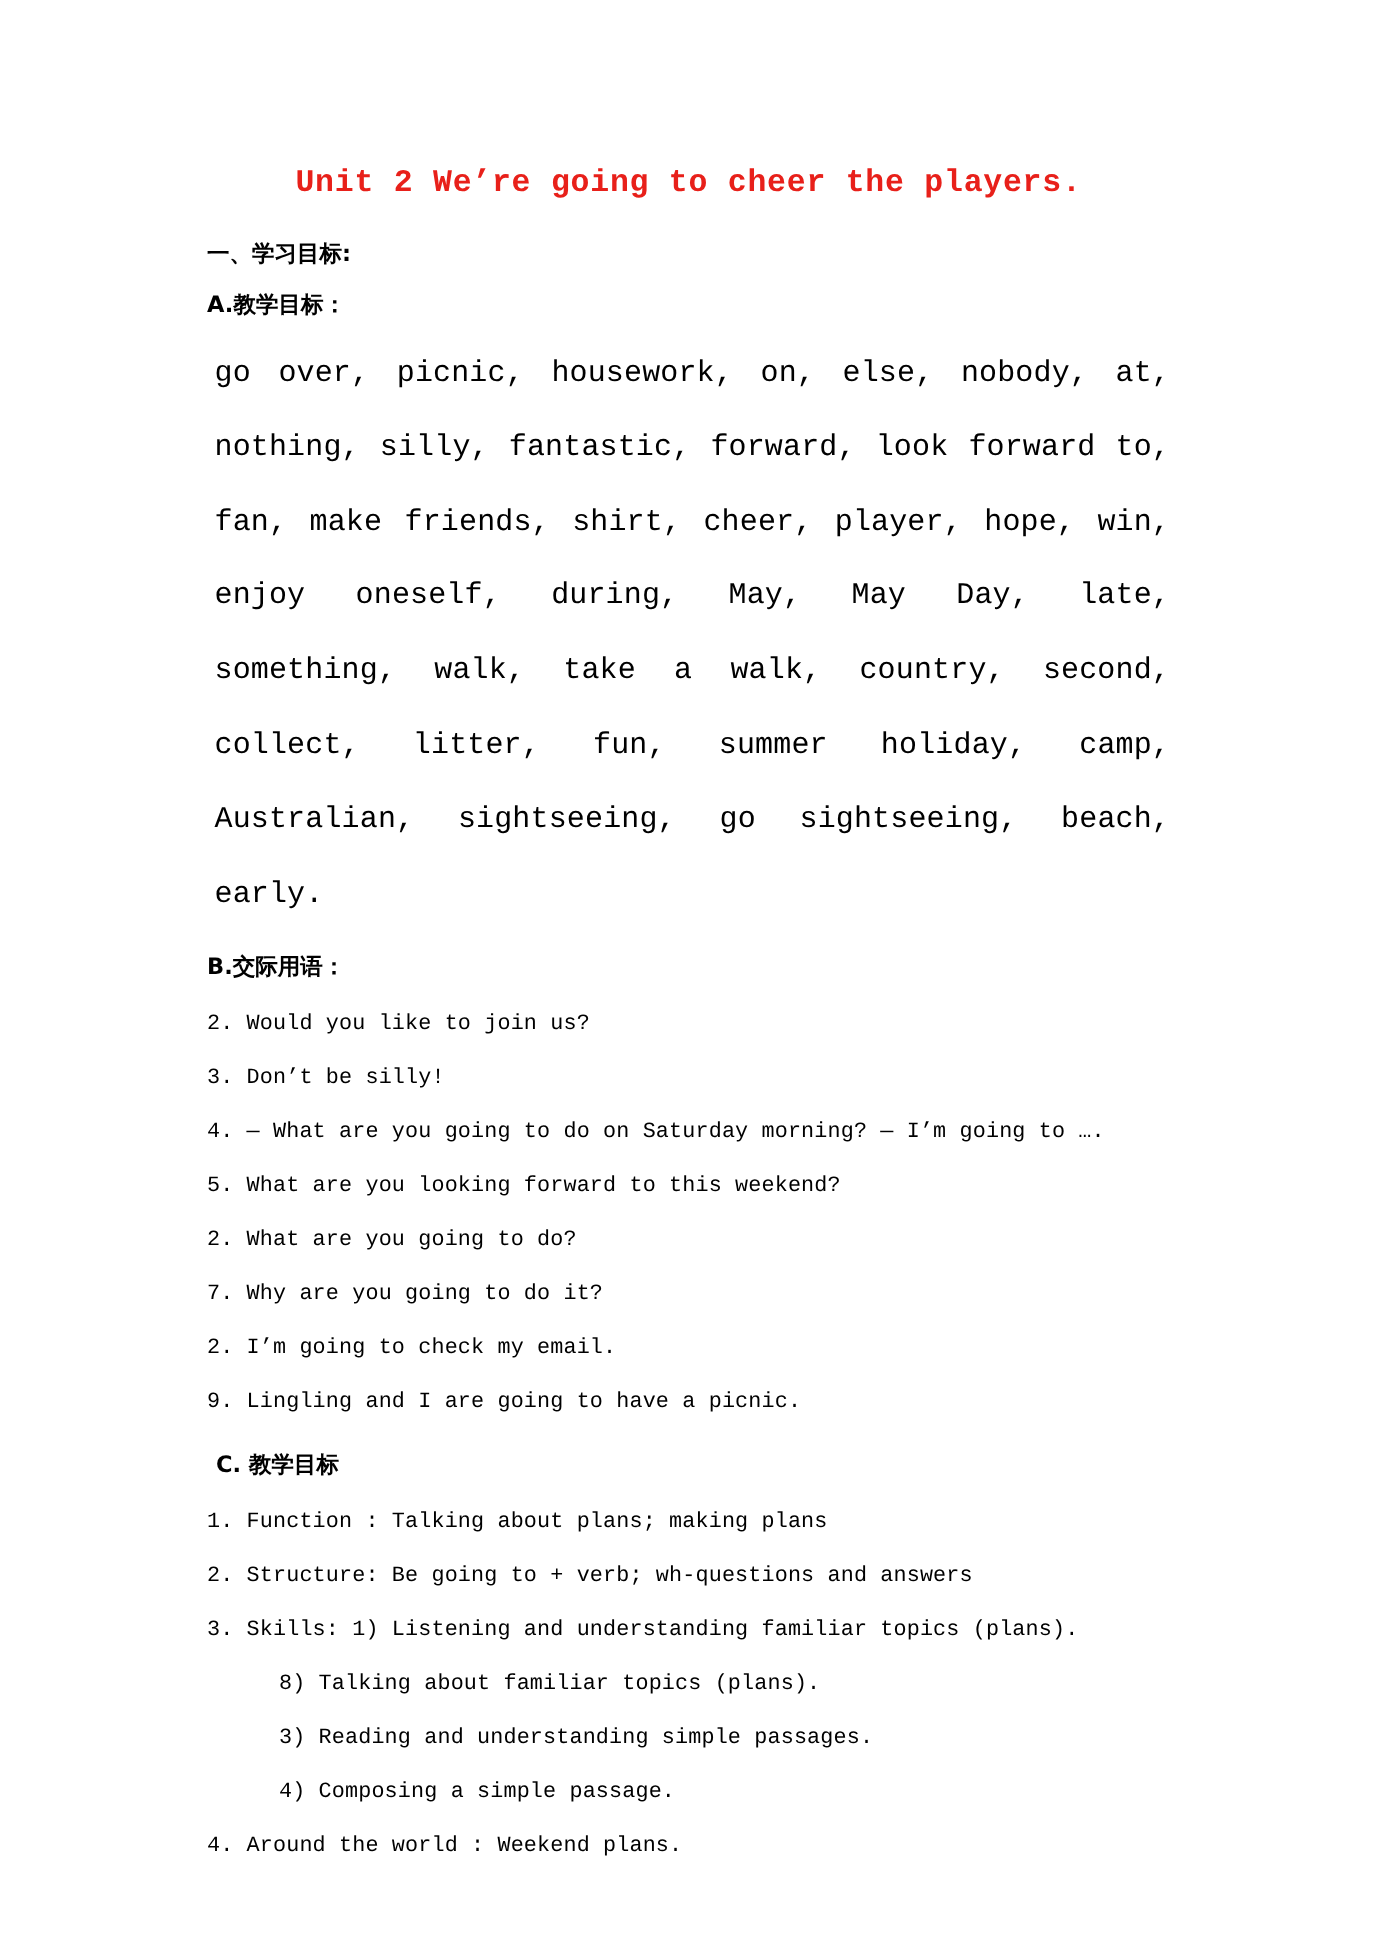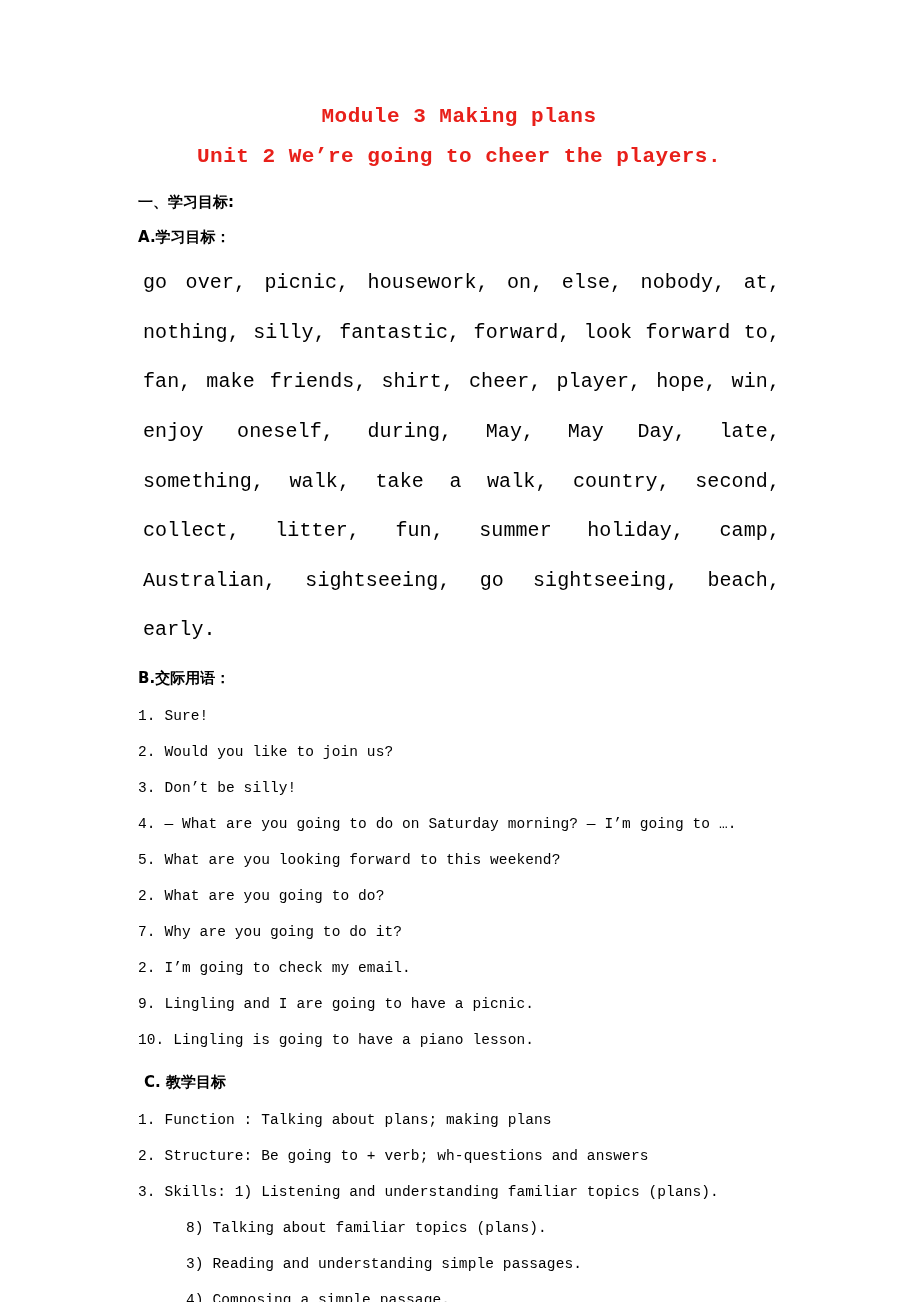--- a/index.html
+++ b/index.html
@@ -64,41 +64,38 @@
   }
   .item.sub {
     padding-left: 48px;
   }
 </style>
 </head>
 <body>
 
 <div class="page">
 
-  <h1 class="doc-title">Module 3 Making plans</h1>
   <h2 class="doc-subtitle">Unit 2 We’re going to cheer the players.</h2>
 
   <div class="section-heading">一、学习目标:</div>
 
-  <div class="section-heading">A.学习目标：</div>
+  <div class="section-heading">A.教学目标：</div>
 
   <p class="wordlist">go over, picnic, housework, on, else, nobody, at, nothing, silly, fantastic, forward, look forward to, fan, make friends, shirt, cheer, player, hope, win, enjoy oneself, during, May, May Day, late, something, walk, take a walk, country, second, collect, litter, fun, summer holiday, camp, Australian, sightseeing, go sightseeing, beach, early.</p>
 
   <div class="section-heading">B.交际用语：</div>
 
-  <p class="item">1. Sure!</p>
   <p class="item">2. Would you like to join us?</p>
   <p class="item">3. Don’t be silly!</p>
   <p class="item">4. — What are you going to do on Saturday morning? — I’m going to ….</p>
   <p class="item">5. What are you looking forward to this weekend?</p>
   <p class="item">2. What are you going to do?</p>
   <p class="item">7. Why are you going to do it?</p>
   <p class="item">2. I’m going to check my email.</p>
   <p class="item">9. Lingling and I are going to have a picnic.</p>
-  <p class="item">10. Lingling is going to have a piano lesson.</p>
 
   <div class="section-heading indent">C. 教学目标</div>
 
   <p class="item">1. Function : Talking about plans; making plans</p>
   <p class="item">2. Structure: Be going to + verb; wh-questions and answers</p>
   <p class="item">3. Skills: 1) Listening and understanding familiar topics (plans).</p>
   <p class="item sub">8) Talking about familiar topics (plans).</p>
   <p class="item sub">3) Reading and understanding simple passages.</p>
   <p class="item sub">4) Composing a simple passage.</p>
   <p class="item">4. Around the world : Weekend plans.</p>

